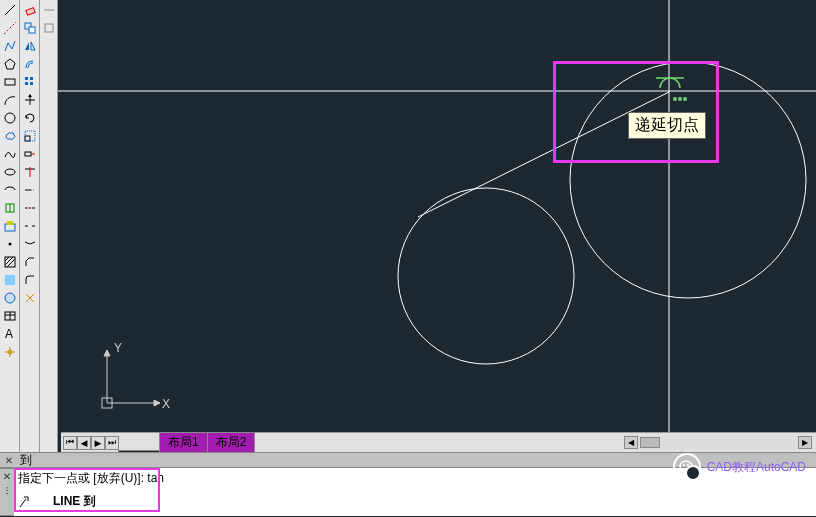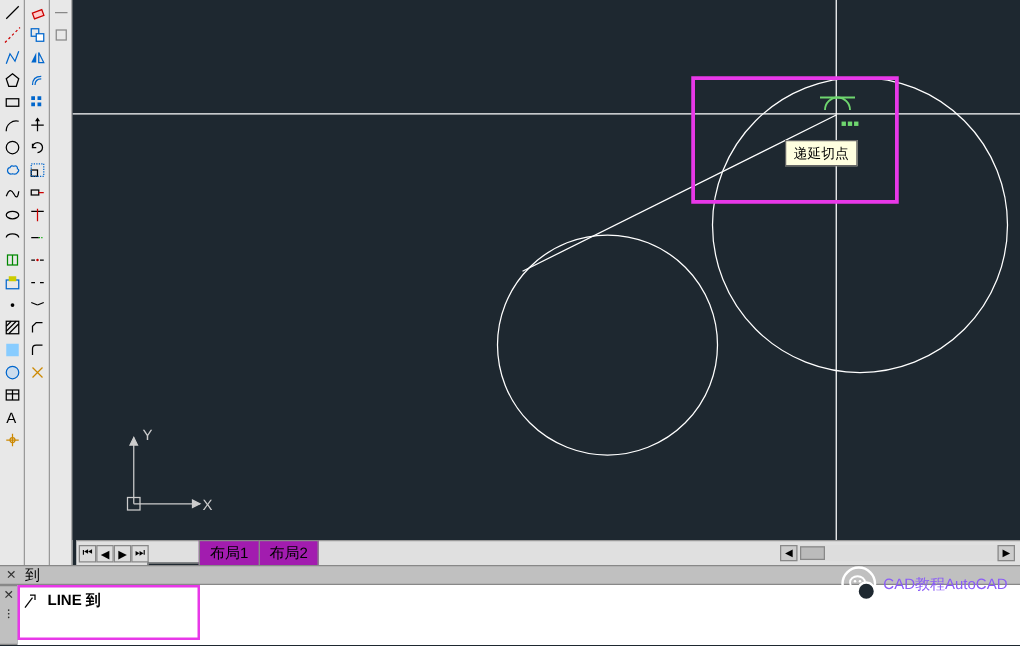--- a/index.html
+++ b/index.html
@@ -17,24 +17,24 @@
 .tab{padding:1px 8px;border:1px solid #888;background:#a21caf;cursor:pointer;position:relative;margin-left:-1px;}
 .tab.active{background:#1e2830;color:#fff;margin-top:35px;}
 .hscroll{position:absolute;right:18px;width:160px;height:13px;background:#ddd;top:3px;}
 .hscroll-thumb{position:absolute;left:2px;width:20px;height:11px;top:1px;background:#bbb;border:1px solid #888;}
 .hscroll-arr{position:absolute;width:14px;height:13px;background:#ccc;border:1px solid #888;top:0;display:flex;align-items:center;justify-content:center;font-size:8px;}
 .cmd-strip{position:absolute;left:0;top:452px;right:0;height:16px;background:#c0c0c0;display:flex;align-items:center;padding-left:2px;border-top:1px solid #888;border-bottom:1px solid #888;}
 .cmd-x{width:14px;height:14px;color:#333;cursor:pointer;display:flex;align-items:center;justify-content:center;font-size:10px;}
 .cmd-area{position:absolute;left:14px;top:468px;right:0;height:48px;background:#fff;}
 .cmd-highlight{position:absolute;left:0;top:0;width:146px;height:44px;border:2px solid #e838e8;pointer-events:none;z-index:5;}
 .cmd-line1{padding:2px 4px;color:#000;}
-.cmd-line2{display:flex;align-items:center;padding:4px 4px;gap:6px;}
+.cmd-line2{display:flex;align-items:center;padding:4px 4px;gap:21px;}
 .cmd-ico{width:14px;height:14px;}
 .snap-box{position:absolute;border:3px solid #e838e8;pointer-events:none;}
-.tooltip{position:absolute;background:#ffffe0;border:1px solid #666;padding:2px 6px;color:#000;font-size:11px;}
+.tooltip{position:absolute;background:#ffffe0;border:1px solid #666;padding:2px 6px;color:#000;font-size:16px;}
 .watermark{position:absolute;right:10px;bottom:36px;color:#8b5cf6;font-size:18px;display:flex;align-items:center;gap:6px;z-index:20;}
 .wm-ico{width:28px;height:28px;border:2px solid #fff;border-radius:50%;display:flex;align-items:center;justify-content:center;position:relative;}
 .wm-ico::before{content:"";width:12px;height:12px;border:2px solid #fff;border-radius:50%;position:absolute;right:-2px;bottom:-2px;background:#1e2830;}
 </style>
 </head>
 <body>
 
 <div class="toolbars">
   <div class="tb-col">
     <div class="tool-ico">
@@ -319,20 +319,21 @@
   <span style="margin-left:4px;">到</span>
 </div>
 
 <div class="cmd-strip" style="top:468px;left:0;width:14px;height:48px;flex-direction:column;padding:0;">
   <div class="cmd-x">✕</div>
   <div class="cmd-x">⁝</div>
 </div>
 
 <div class="cmd-area">
   <div class="cmd-highlight"></div>
+  <div class="cmd-line1">指定下一点或 [放弃(U)]: tan</div>
   <div class="cmd-line2">
     <svg class="cmd-ico" viewBox="0 0 14 14">
         <line x1="2" y1="12" x2="8" y2="4" stroke="#000"></line>
         <path d="M6 2 L10 2 L10 6" stroke="#000" fill="none"></path>
       </svg>
     <span style="font-weight:bold;">LINE 到</span>
   </div>
 </div>
 
 <div class="watermark">

